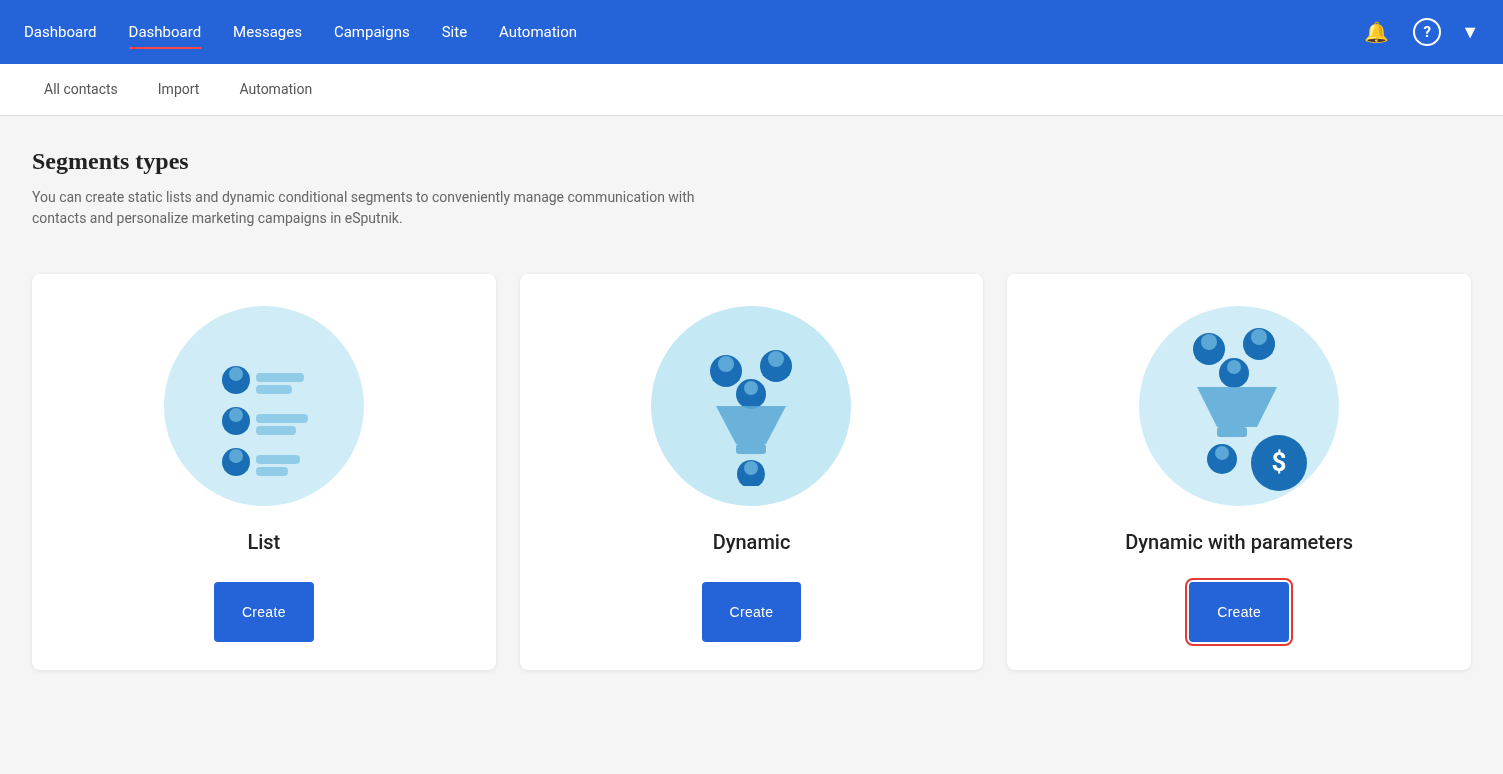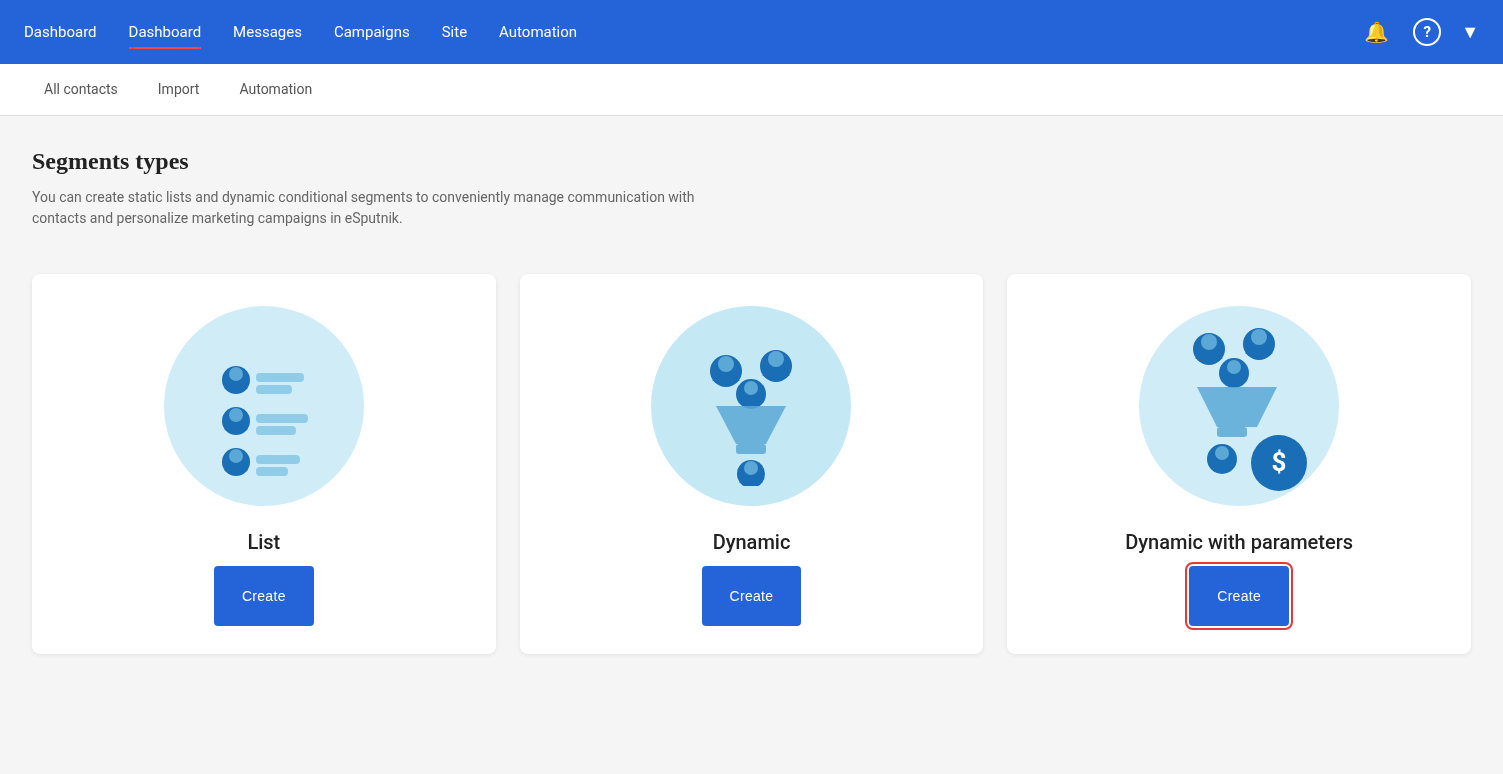--- a/index.html
+++ b/index.html
@@ -152,21 +152,21 @@
       position: relative;
     }
     .circle-light-blue { background: #d0edf7; }
     .circle-lighter-blue { background: #c5e8f5; }
 
     
     .card-label {
       font-size: 20px;
       font-weight: 500;
       color: #222;
-      margin-bottom: 12px;
+      margin-bottom: 28px;
     }
     .create-btn {
       background: #2563d9;
       color: #fff;
       border: none;
       border-radius: 4px;
       padding: 22px 28px;
       font-size: 14px;
       font-weight: 500;
       cursor: pointer;

